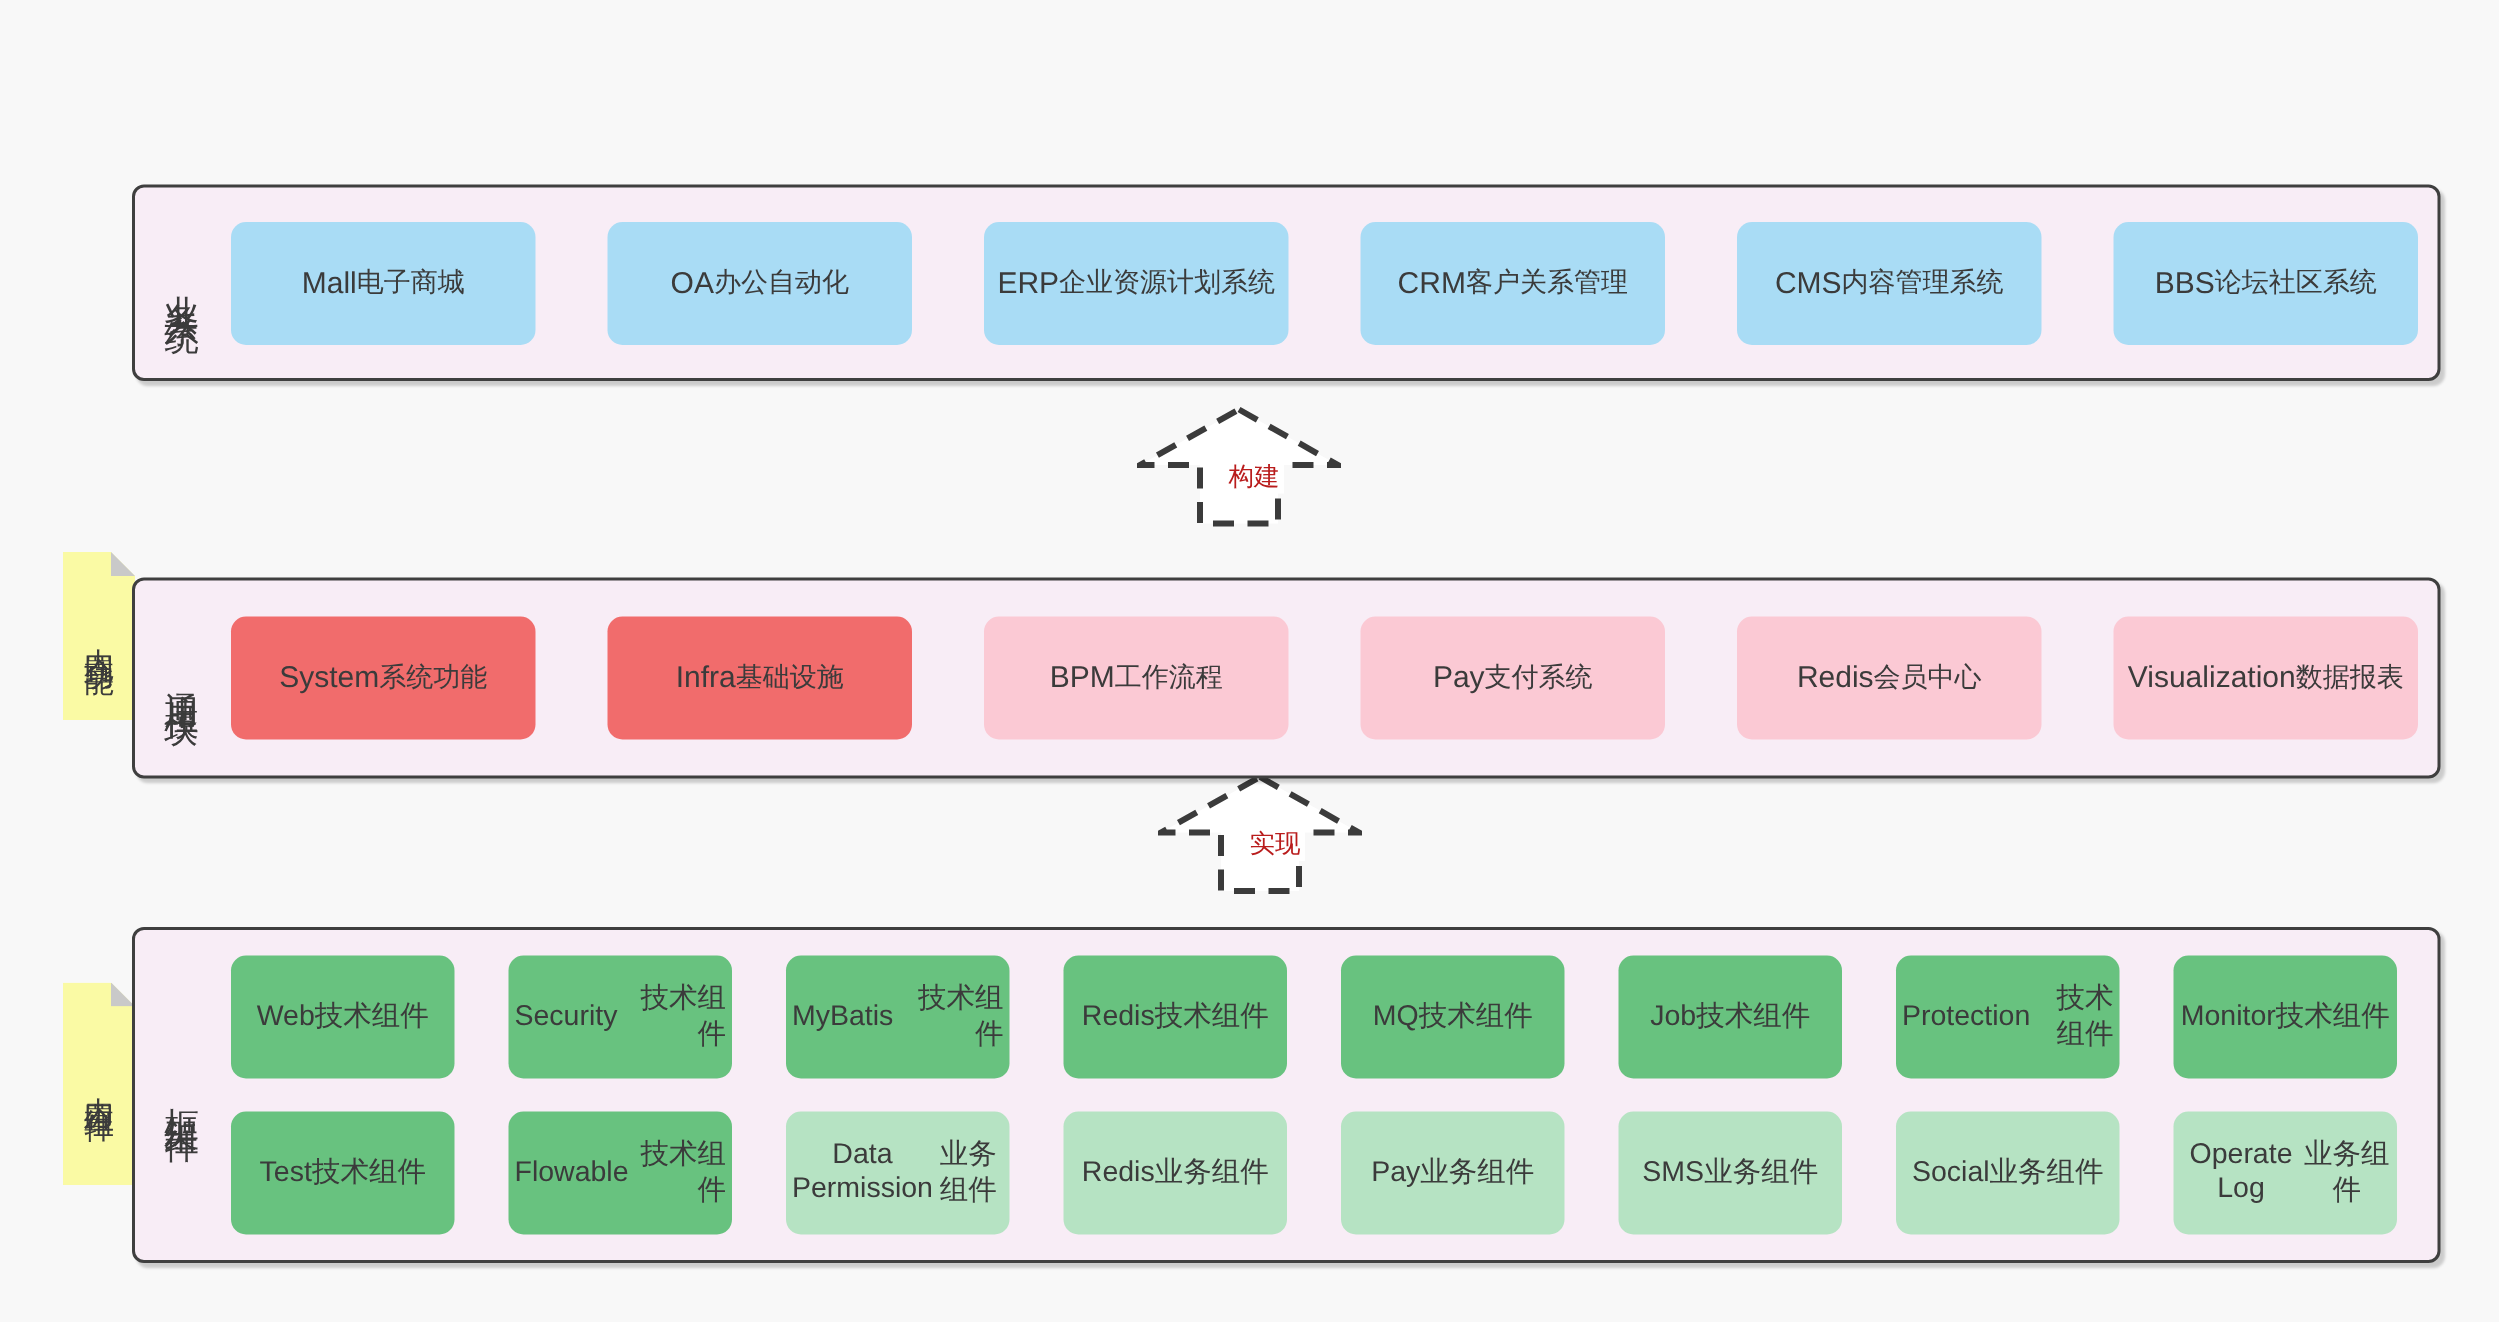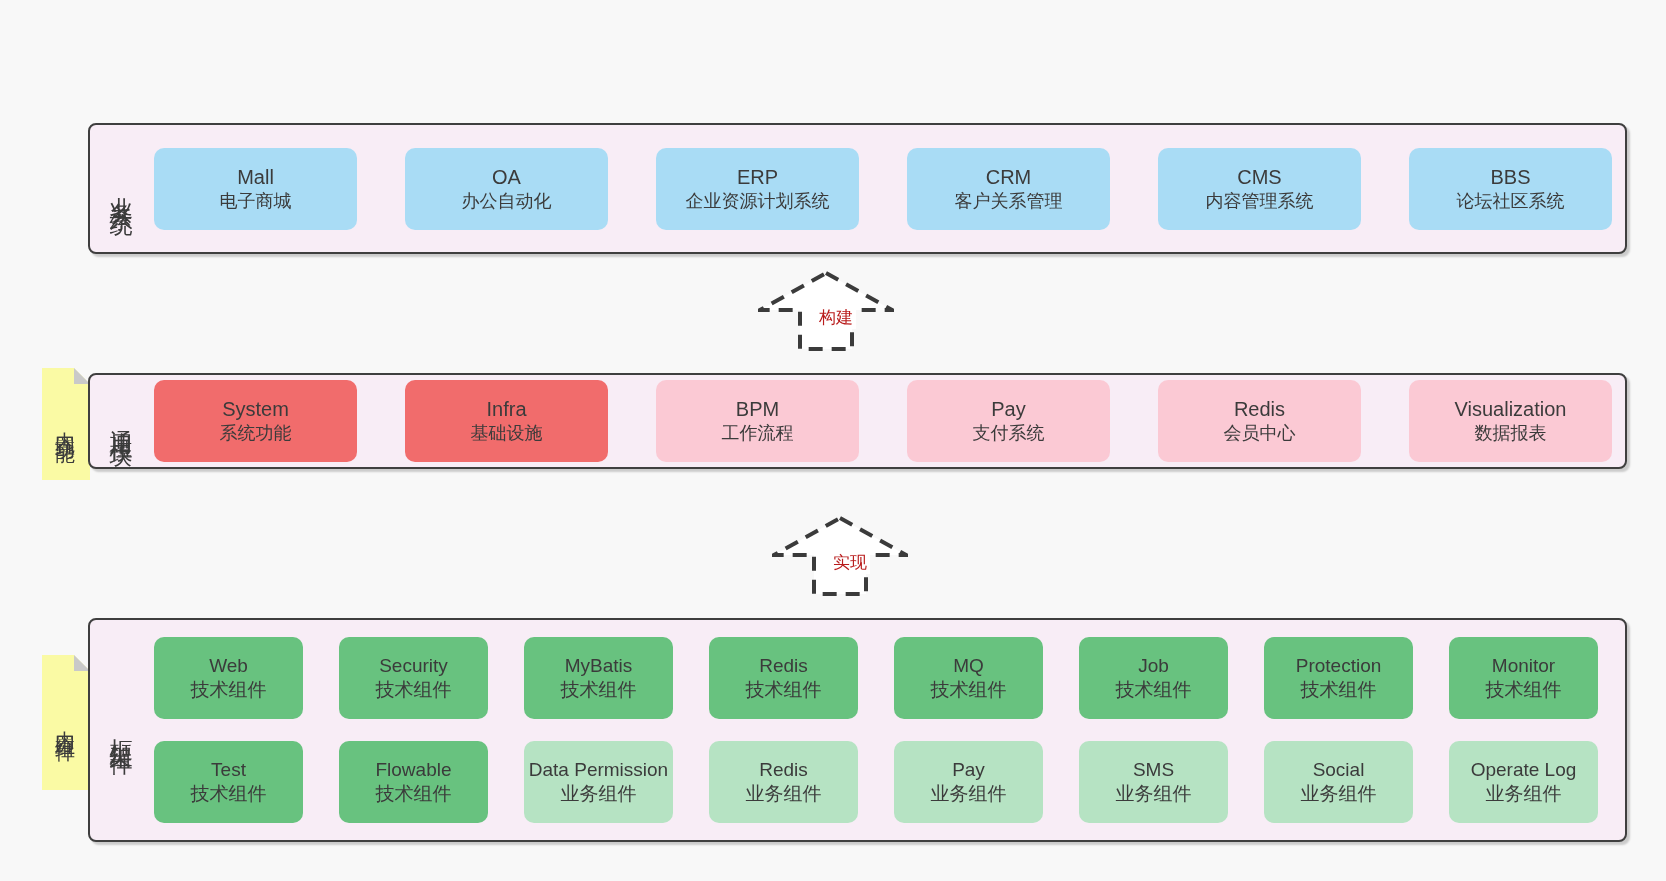--- a/index.html
+++ b/index.html
@@ -18,21 +18,21 @@
     left: 88px;
     width: 1539px;
     background: #f8edf6;
     border: 2px solid #3f3f3f;
     border-radius: 8px;
     box-shadow: 3px 3px 2px rgba(0,0,0,0.18);
     display: flex;
     z-index: 2;
   }
   .layer-top    { top: 123px; height: 131px; }
-  .layer-mid    { top: 373px; height: 96px; }
+  .layer-mid    { top: 385px; height: 134px; }
   .layer-bottom { top: 618px; height: 224px; }
 
   .layer-label {
     flex: 0 0 64px;
     display: flex;
     align-items: center;
     justify-content: center;
     writing-mode: vertical-lr;
     text-orientation: upright;
     font-size: 23px;
@@ -54,38 +54,38 @@
     column-gap: 36px;
     row-gap: 22px;
     align-content: center;
     padding-right: 26px;
   }
 
   
   .box {
     border-radius: 10px;
     display: flex;
-    flex-direction: column;
+    flex-direction: row;
     align-items: center;
     justify-content: center;
     text-align: center;
     padding: 0 4px;
   }
   .layer-content .box { flex: 0 0 203px; height: 82px; }
   .layer-grid   .box { width: 149px; height: 82px; }
 
   .box-name { font-size: 20px; line-height: 1.3; }
   .box-sub  { font-size: 18px; line-height: 1.3; }
   .layer-grid .box-name { font-size: 19px; line-height: 1.2; }
   .layer-grid .box-sub  { font-size: 19px; line-height: 1.25; }
 
   .blue        { background: #a9dcf5; }
   .red         { background: #f16c6c; }
   .pink        { background: #fbc9d4; }
-  .green-dark  { background: #68c27f; }
+  .green-dark  { background: #68c27f; text-align: right; }
   .green-light { background: #b6e3c3; }
 
   
   .note {
     position: absolute;
     left: 42px;
     width: 48px;
     z-index: 1;
   }
   .note-mid    { top: 368px; height: 112px; }

